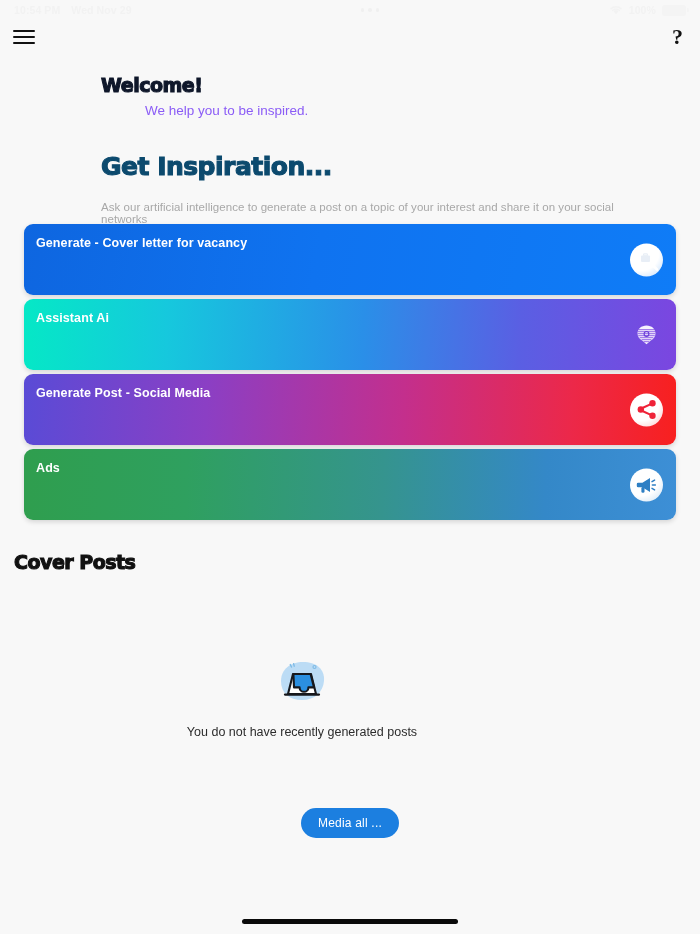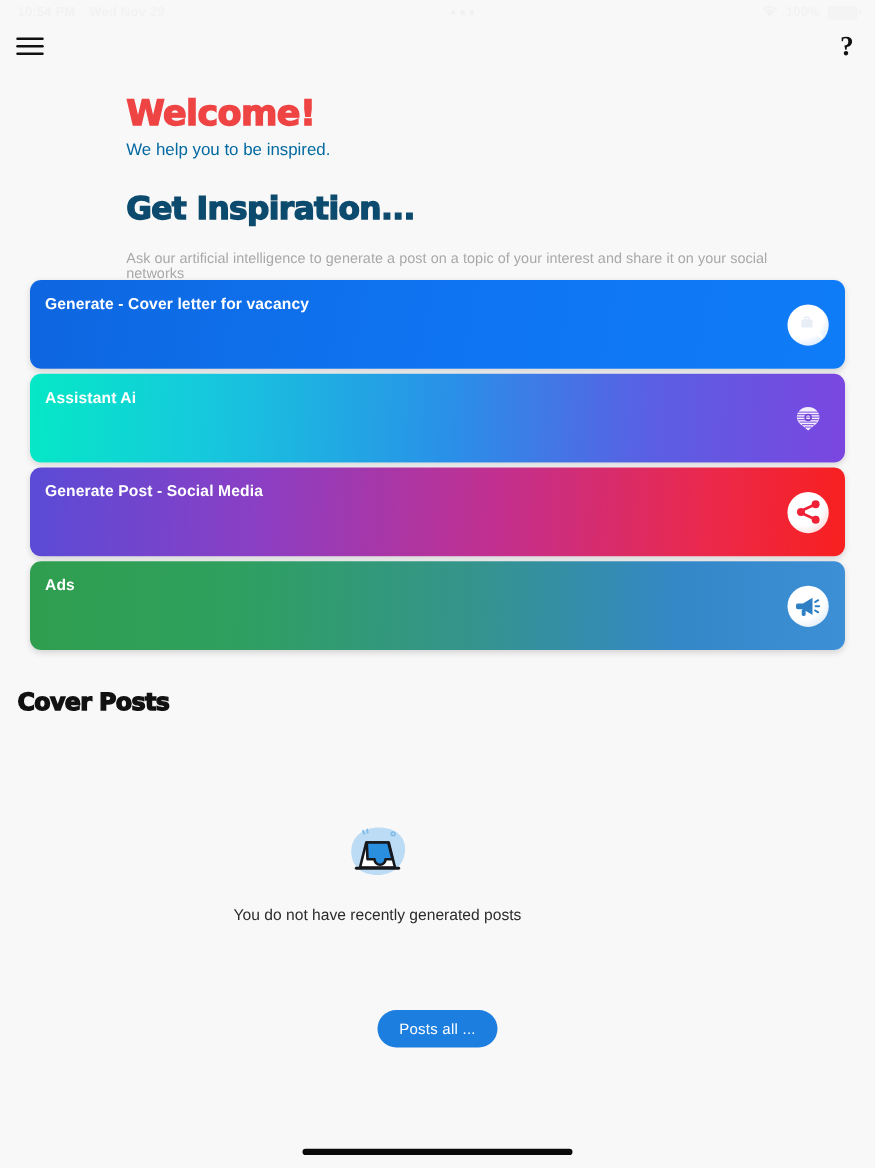--- a/index.html
+++ b/index.html
@@ -39,22 +39,22 @@
     cursor:pointer; padding:0 4px; font-family:"Liberation Serif", serif;
   }
 
   
   .welcome-block{ position:absolute; top:76px; left:101px; }
   .display-font{
     font-family:"DejaVu Sans", sans-serif;
     font-weight:bold; letter-spacing:-0.5px;
     -webkit-text-stroke:1.1px currentColor;
   }
-  .welcome-title{ font-size:28px; color:#ef4444; line-height:1.05; }
-  .welcome-sub{ margin-top:7px; font-size:13.5px; color:#0369a1; }
+  .welcome-title{ font-size:19px; color:#0f172a; line-height:1.05; }
+  .welcome-sub{ margin-top:7px; font-size:13.5px; color:#8b5cf6;margin-left:44px; }
 
   
   .inspire-block{ position:absolute; top:153px; left:101px; width:520px; }
   .inspire-title{ font-size:25px; color:#0c4a6e; line-height:1.08; }
   .inspire-sub{ margin-top:21px; font-size:11.5px; color:#a8a8a8; letter-spacing:.05px; }
 
   
   .cards{ position:absolute; top:224px; left:24px; width:652px;text-align:right; }
   .card{
     position:relative; height:71px; border-radius:9px; margin-bottom:4px;
@@ -225,18 +225,18 @@
           <line x1="20.5" y1="17" x2="19.3" y2="14.6"></line>
           <line x1="23.2" y1="16.2" x2="22.6" y2="13.6"></line>
         </g>
         <circle cx="43.5" cy="17" r="1.5" fill="none" stroke="#7fbbe6" stroke-width="1.2"></circle>
       </svg>
     </div>
     <div class="empty-msg">You do not have recently generated posts</div>
   </div>
 
   <div class="viewall-wrap">
-    <button class="viewall-btn">Posts all ...</button>
+    <button class="viewall-btn">Media all ...</button>
   </div>
 
   <div class="home-indicator"></div>
 
 </div>
 
 </body></html>

